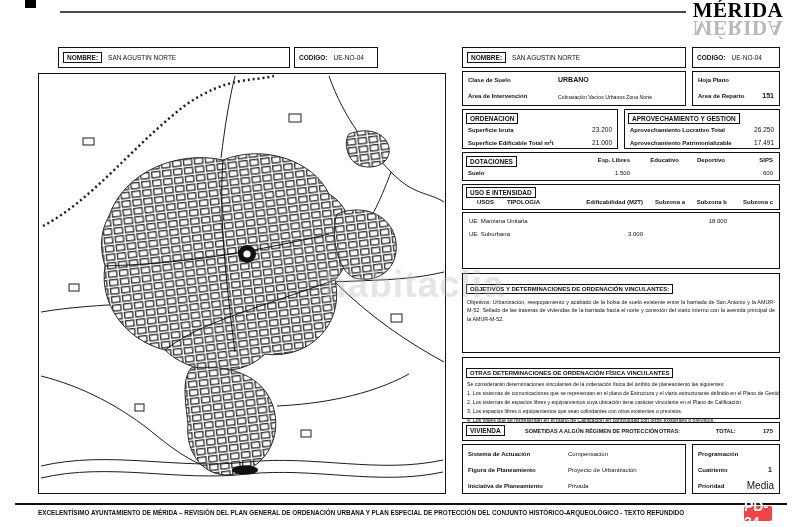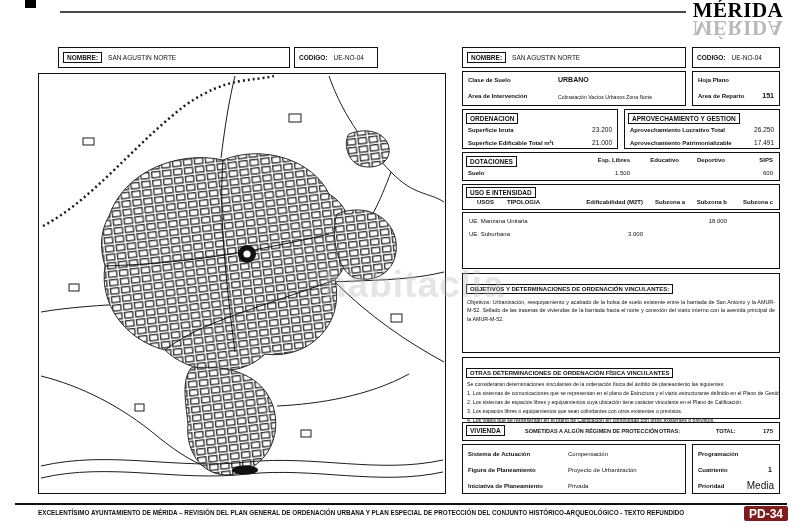--- a/index.html
+++ b/index.html
@@ -38,22 +38,22 @@
   #r-viv{left:462px;top:422px;width:318px;height:19px;}
   #r-gest{left:462px;top:444px;width:224px;height:50px;}
   #r-prog{left:692px;top:444px;width:88px;height:50px;}
   .pair{position:absolute;white-space:nowrap;}
   .rval{position:absolute;text-align:right;white-space:nowrap;}
   .para{padding:2px 4px;font-size:5.4px;line-height:1.55;text-align:justify;}
   .item{padding:0 4px;font-size:5.2px;line-height:1.75;white-space:nowrap;overflow:hidden;}
   
   #f-line{left:15px;top:503px;width:772px;height:2px;background:#111;}
   #f-text{left:38px;top:509px;width:690px;font-size:6.3px;font-weight:bold;white-space:nowrap;}
-  #f-badge{left:744px;top:506px;width:44px;height:15px;background:#7f1d1d;color:#fff;
-           font-weight:bold;font-size:12px;display:flex;align-items:center;justify-content:center;border-radius:2px;}
+  #f-badge{left:744px;top:506px;width:28px;height:15px;background:#ef4444;color:#fff;
+           font-weight:bold;font-size:14px;display:flex;align-items:center;justify-content:center;border-radius:2px;}
   
   #wm{left:324px;top:232px;font-size:37px;font-weight:bold;letter-spacing:1px;
       color:rgba(188,186,186,0.38);z-index:6;pointer-events:none;margin-top:32px;}
 </style>
 </head>
 <body>
 
 <div id="page">
 
   <div class="abs" id="topmark"></div>

